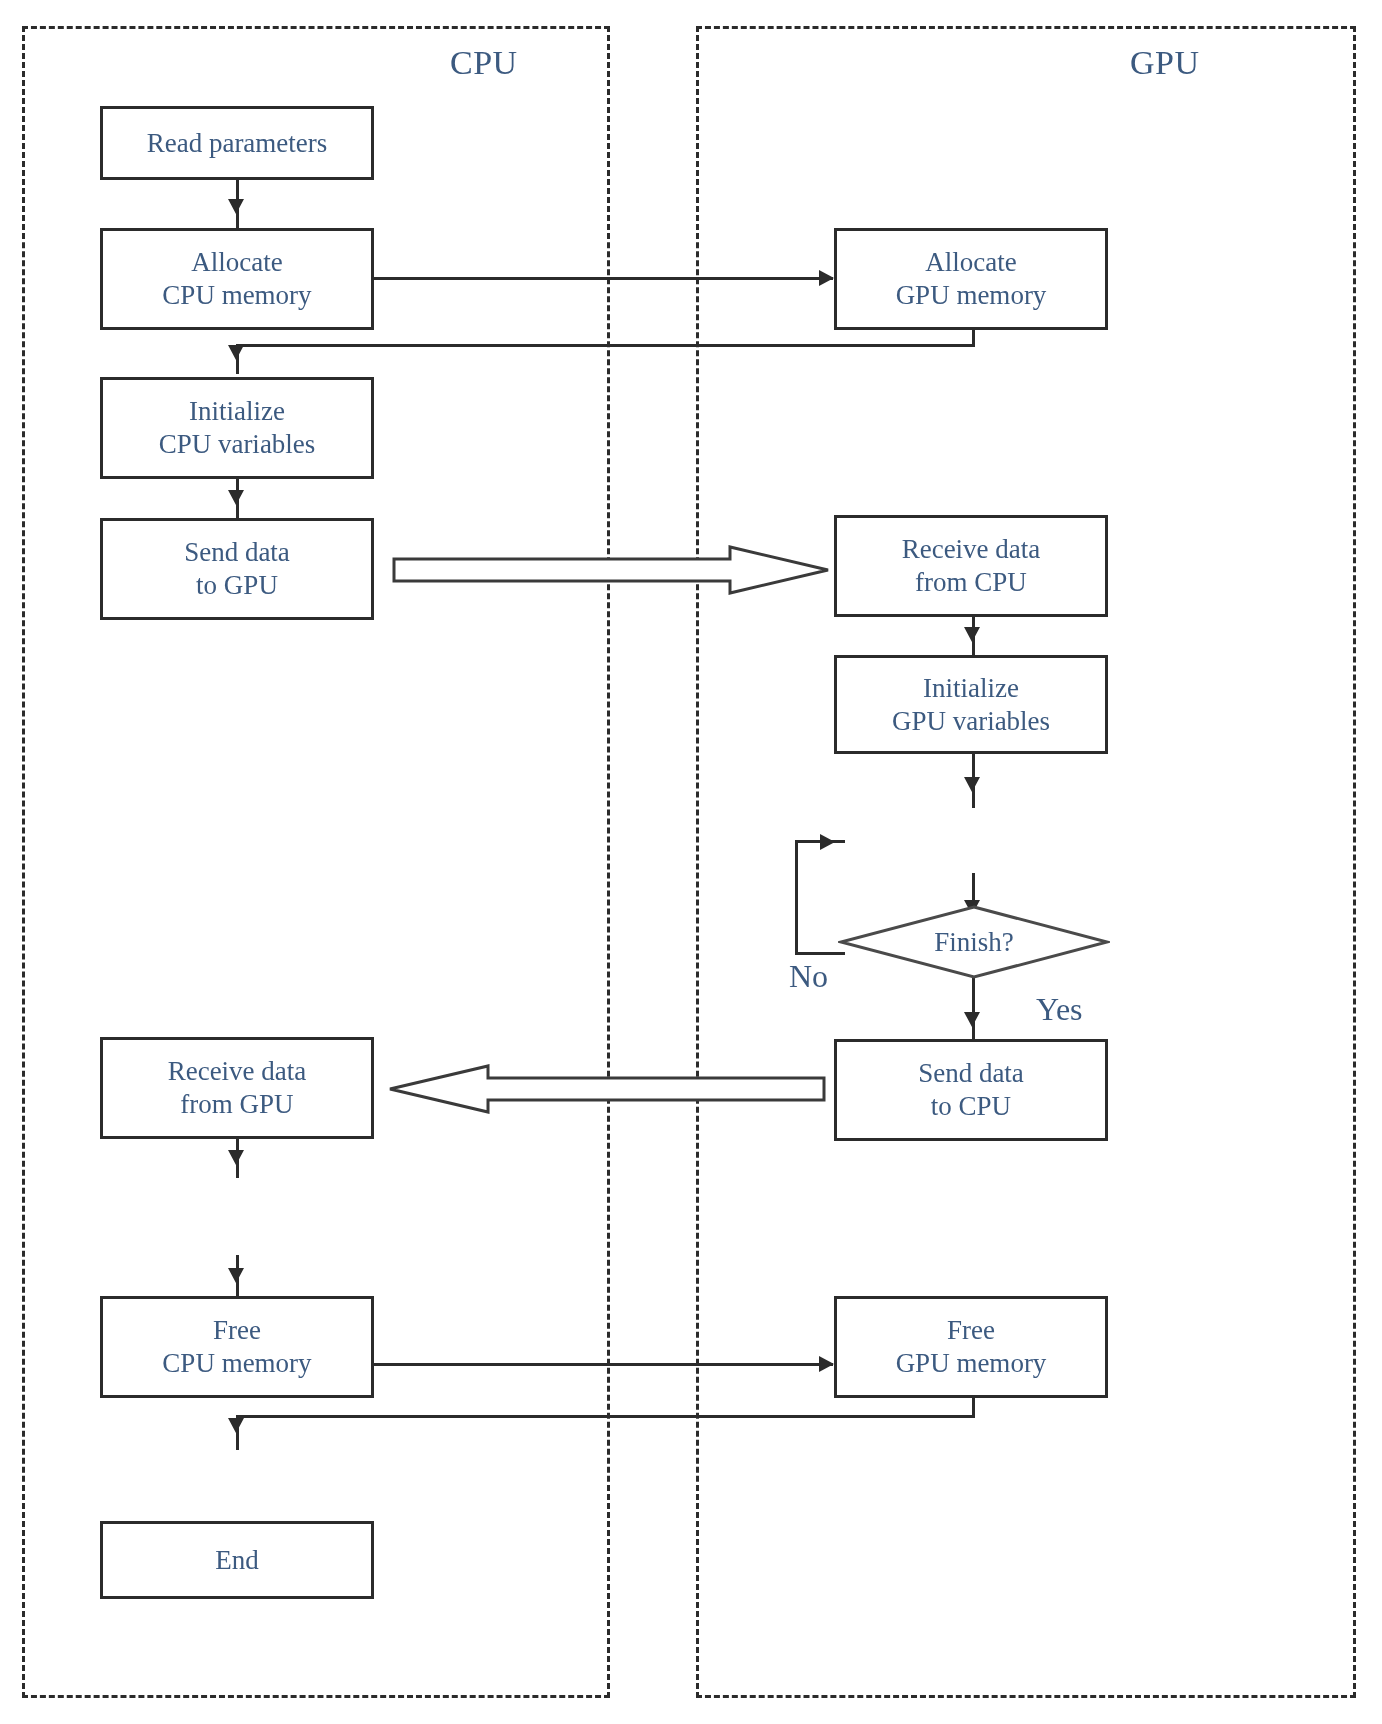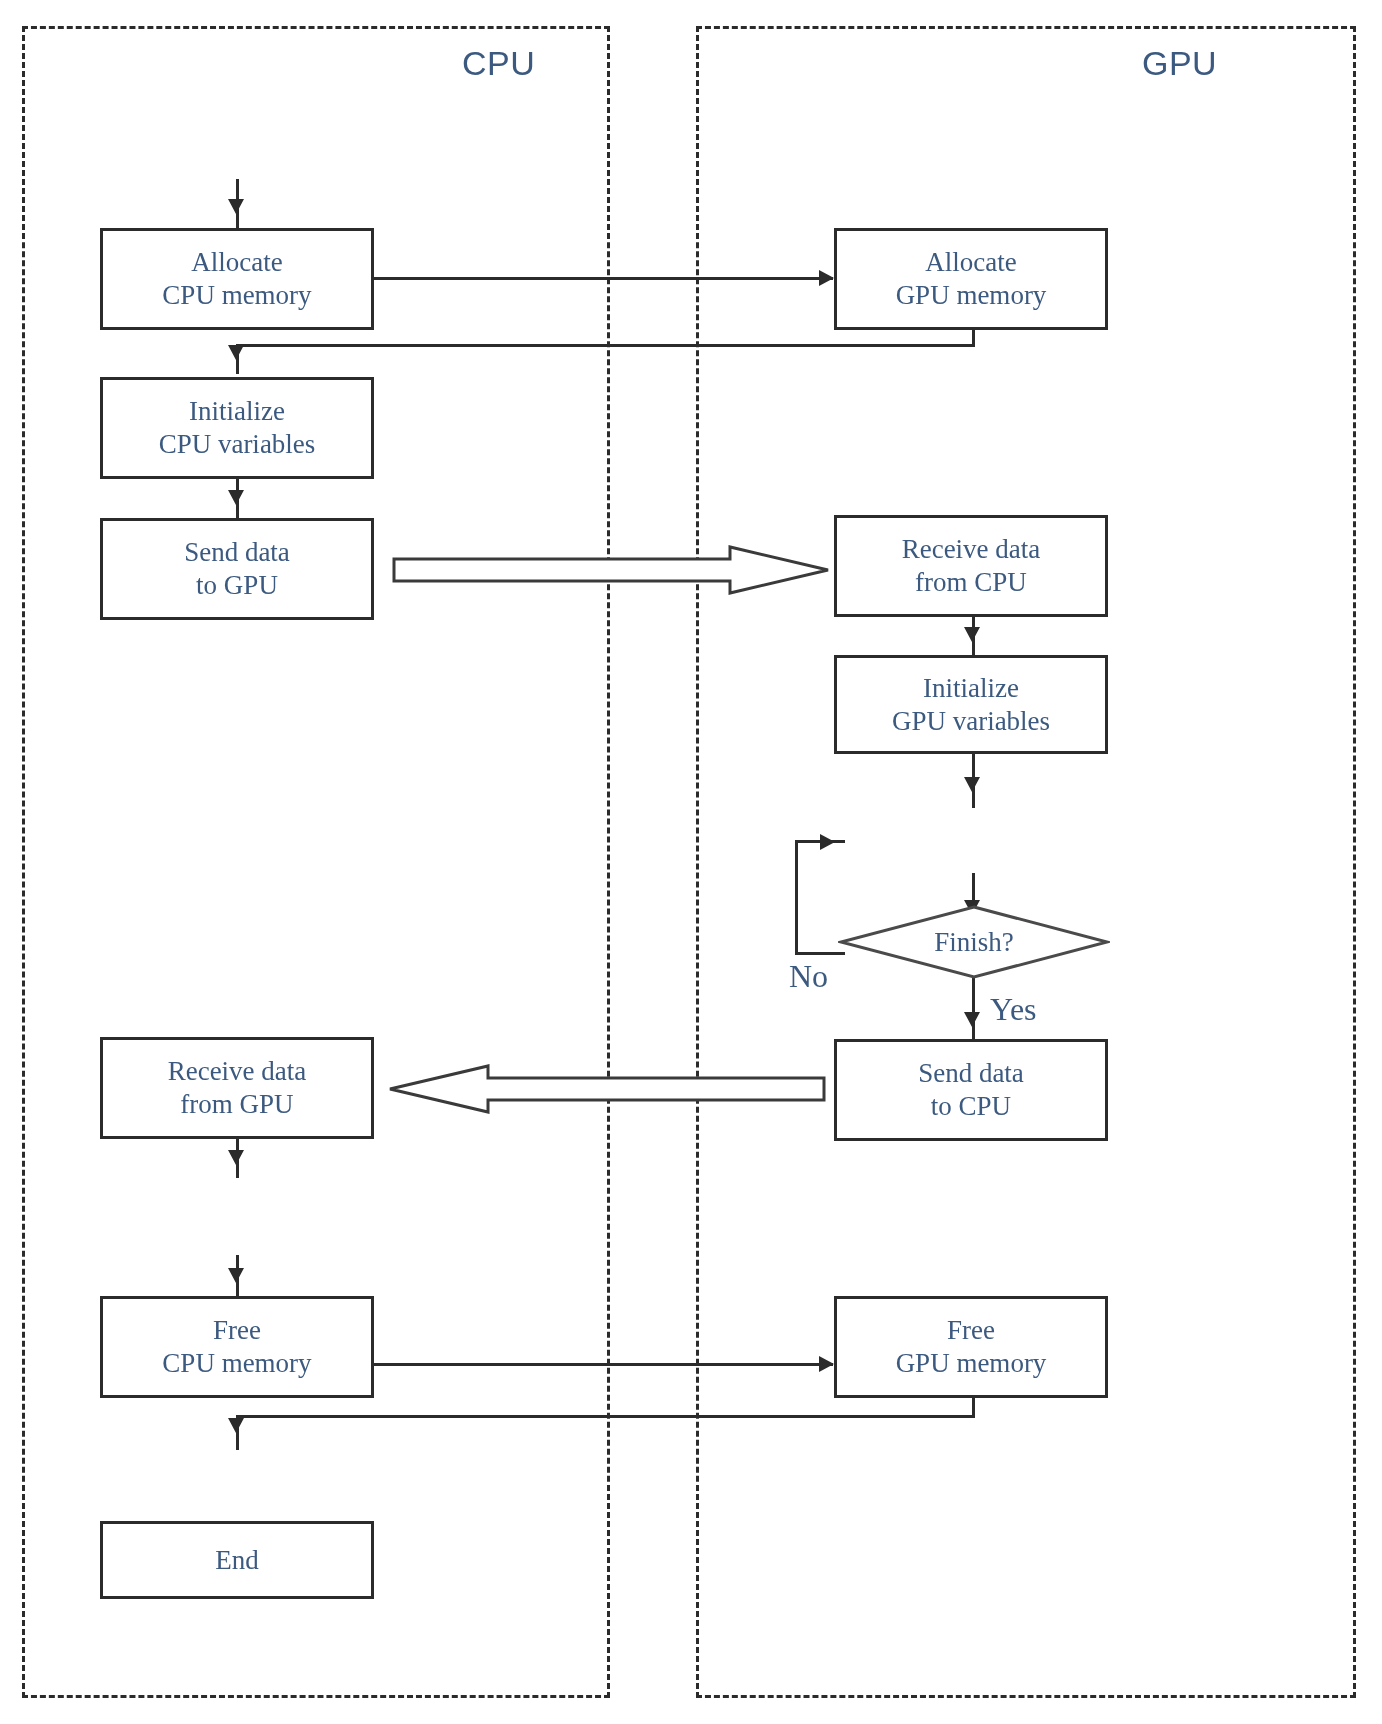--- a/index.html
+++ b/index.html
@@ -22,24 +22,23 @@
   .lane {
     position: absolute;
     border: 3px dashed #2b2b2b;
     box-sizing: border-box;
     background: transparent;
   }
   .lane-label {
     position: absolute;
     font-size: 34px;
     color: #3c5a80;
-    font-family: Liberation Sans, sans-serif;
+    font-family: Liberation Serif, serif;
     letter-spacing: .5px;
     white-space: nowrap;
-    margin-left: 12px;
   }
 
   
   .node {
     position: absolute;
     box-sizing: border-box;
     border: 3px solid #2b2b2b;
     background: #ffffff;
     color: #3c5a80;
     font-size: 27px;
@@ -172,20 +171,23 @@
       <polygon points="2,14 338,14 338,2 436,25 338,48 338,36 2,36" fill="#ffffff" stroke="#3a3a3a" stroke-width="3" stroke-linejoin="miter"></polygon>
     </svg>
   </div>
 
   <div class="blockarrow" style="left:386px; top:1064px;">
     <svg width="440" height="50" viewBox="0 0 440 50">
       <polygon points="438,14 102,14 102,2 4,25 102,48 102,36 438,36" fill="#ffffff" stroke="#3a3a3a" stroke-width="3" stroke-linejoin="miter"></polygon>
     </svg>
   </div>
 
+  <div class="node" style="left:100px; top:106px; width:274px; height:74px;">
+    <span>Read parameters</span>
+  </div>
 
   <div class="node" style="left:100px; top:228px; width:274px; height:102px;">
     <span>Allocate
 CPU memory</span>
   </div>
 
   <div class="node" style="left:100px; top:377px; width:274px; height:102px;">
     <span>Initialize
 CPU variables</span>
   </div>
@@ -237,15 +239,15 @@
     <span>Send data
 to CPU</span>
   </div>
 
   <div class="node" style="left:834px; top:1296px; width:274px; height:102px;">
     <span>Free
 GPU memory</span>
   </div>
 
   <div class="edge-label" style="left:789px; top:958px;">No</div>
-  <div class="edge-label" style="left:990px; top:991px;">Yes</div>
+  <div class="edge-label" style="left:1036px; top:991px;">Yes</div>
 
 </div>
 
 </body></html>

